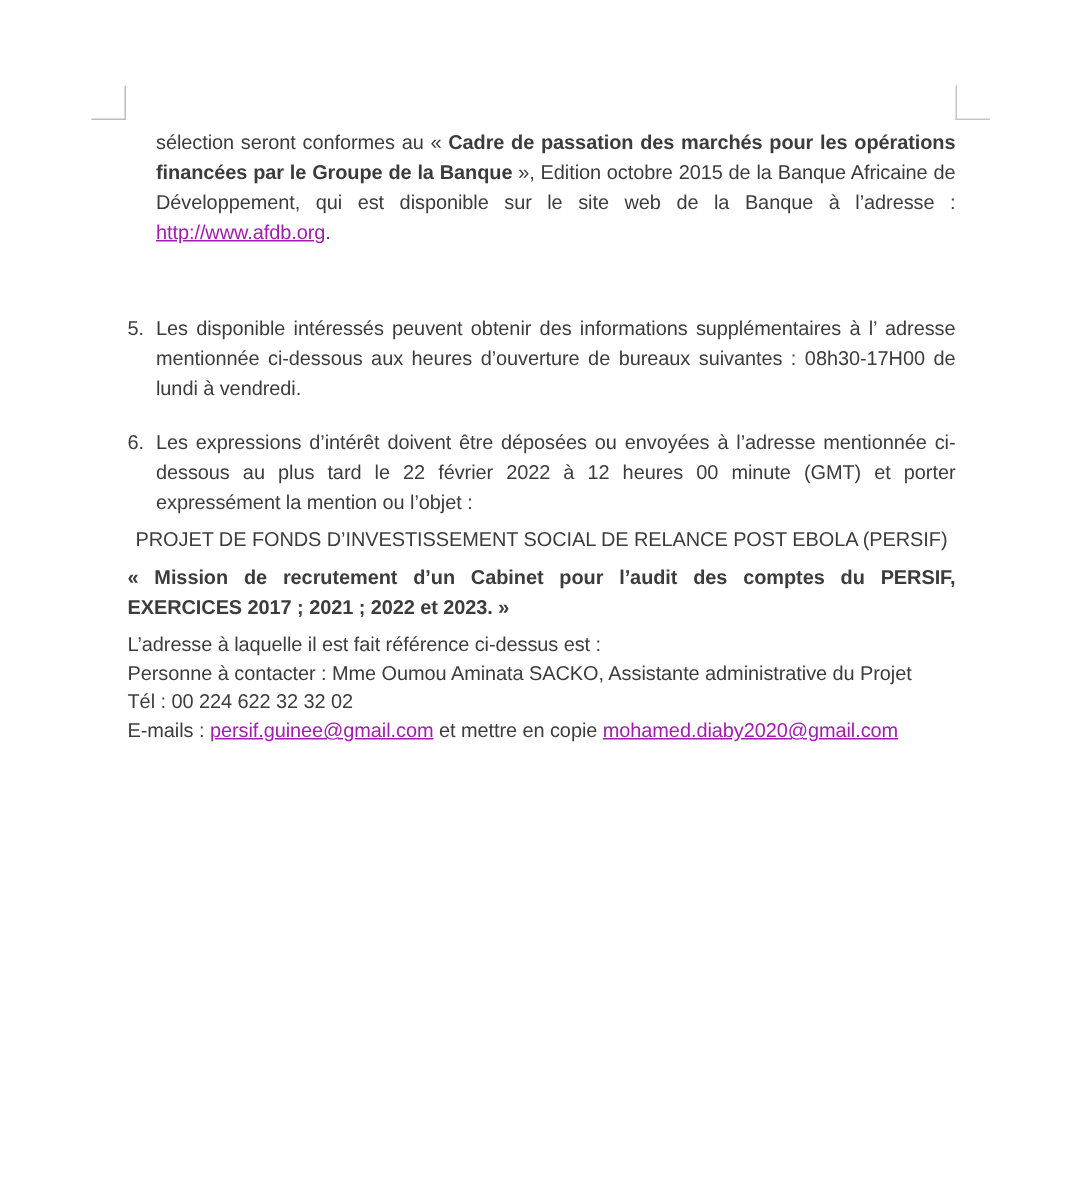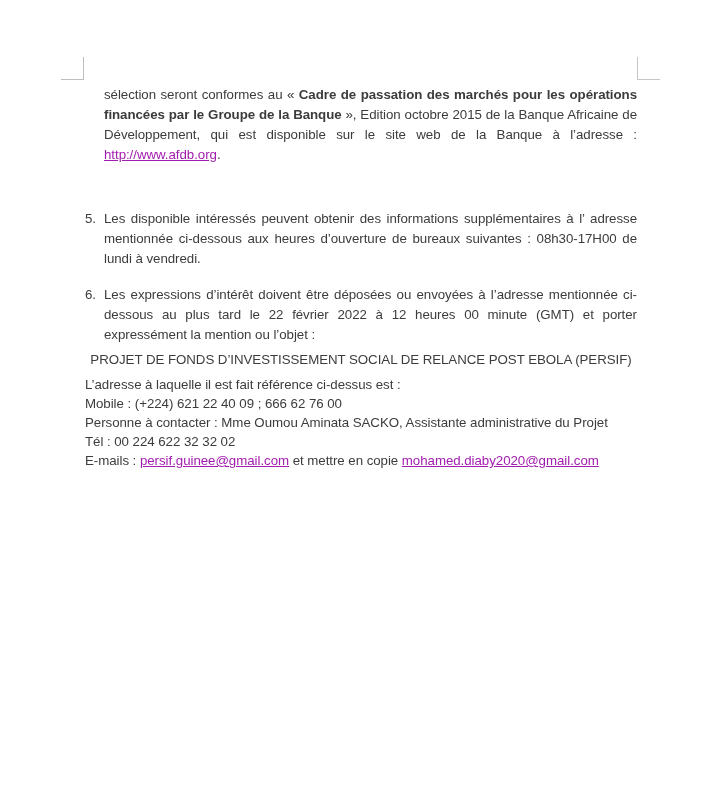--- a/index.html
+++ b/index.html
@@ -93,22 +93,22 @@
     <p>Les disponible intéressés peuvent obtenir des informations supplémentaires à l’ adresse mentionnée ci-dessous aux heures d’ouverture de bureaux suivantes : 08h30-17H00 de lundi à vendredi.</p>
   </div>
 
   <div class="list-item item-6">
     <span class="num">6.</span>
     <p>Les expressions d’intérêt doivent être déposées ou envoyées à l’adresse mentionnée ci-dessous au plus tard le 22 février 2022 à 12 heures 00 minute (GMT) et porter expressément la mention ou l’objet :</p>
   </div>
 
   <p class="project-title">PROJET DE FONDS D’INVESTISSEMENT SOCIAL DE RELANCE POST EBOLA (PERSIF)</p>
 
+  <p class="mission-notice">« Mission de recrutement d’un Cabinet pour l’audit des comptes du PERSIF, EXERCICES 2017 ; 2021 ; 2022 et 2023. »</p>
 
   <div class="address-block">
     <p class="address-intro">L’adresse à laquelle il est fait référence ci-dessus est :</p>
-    <p>Mobile : (+224) 621 22 40 09 ; 666 62 76 00</p>
     <p>Personne à contacter : Mme Oumou Aminata SACKO, Assistante administrative du Projet</p>
     <p>Tél : 00 224 622 32 32 02</p>
     <p class="emails-line"><span>E-mails : </span><a>persif.guinee@gmail.com</a><span>  et mettre en copie </span><a>mohamed.diaby2020@gmail.com</a></p>
   </div>
 
 </div>
 
 </body></html>

